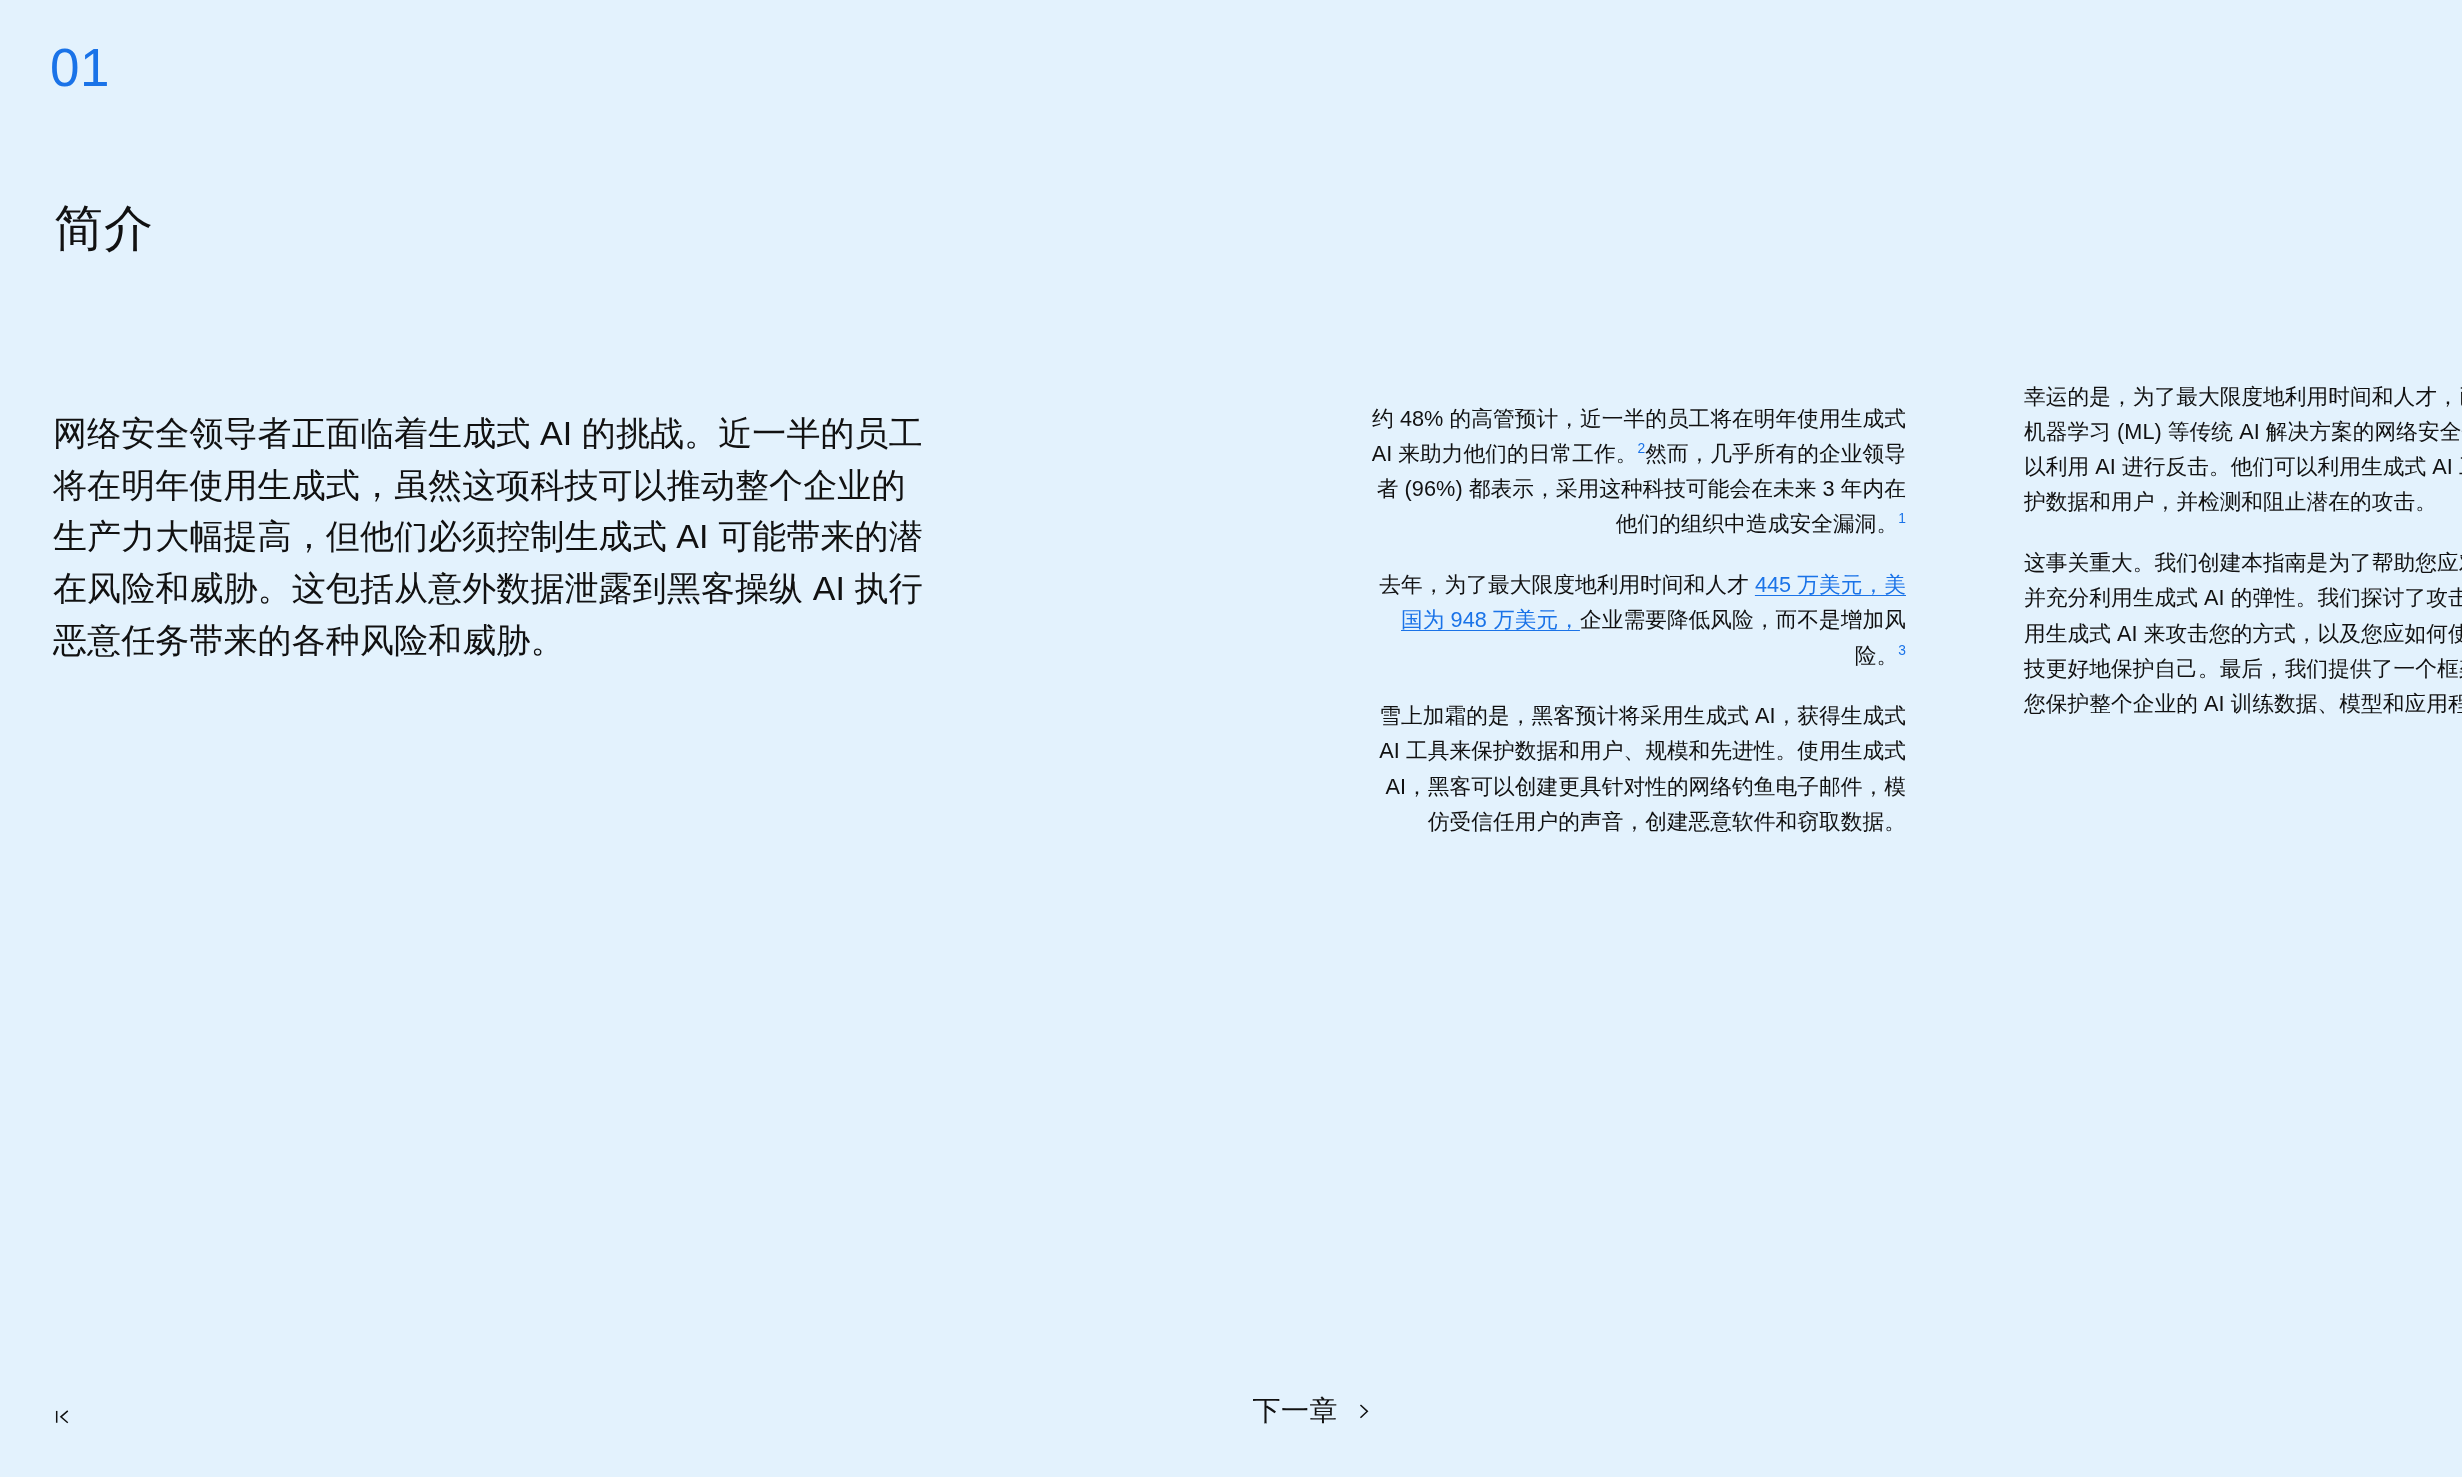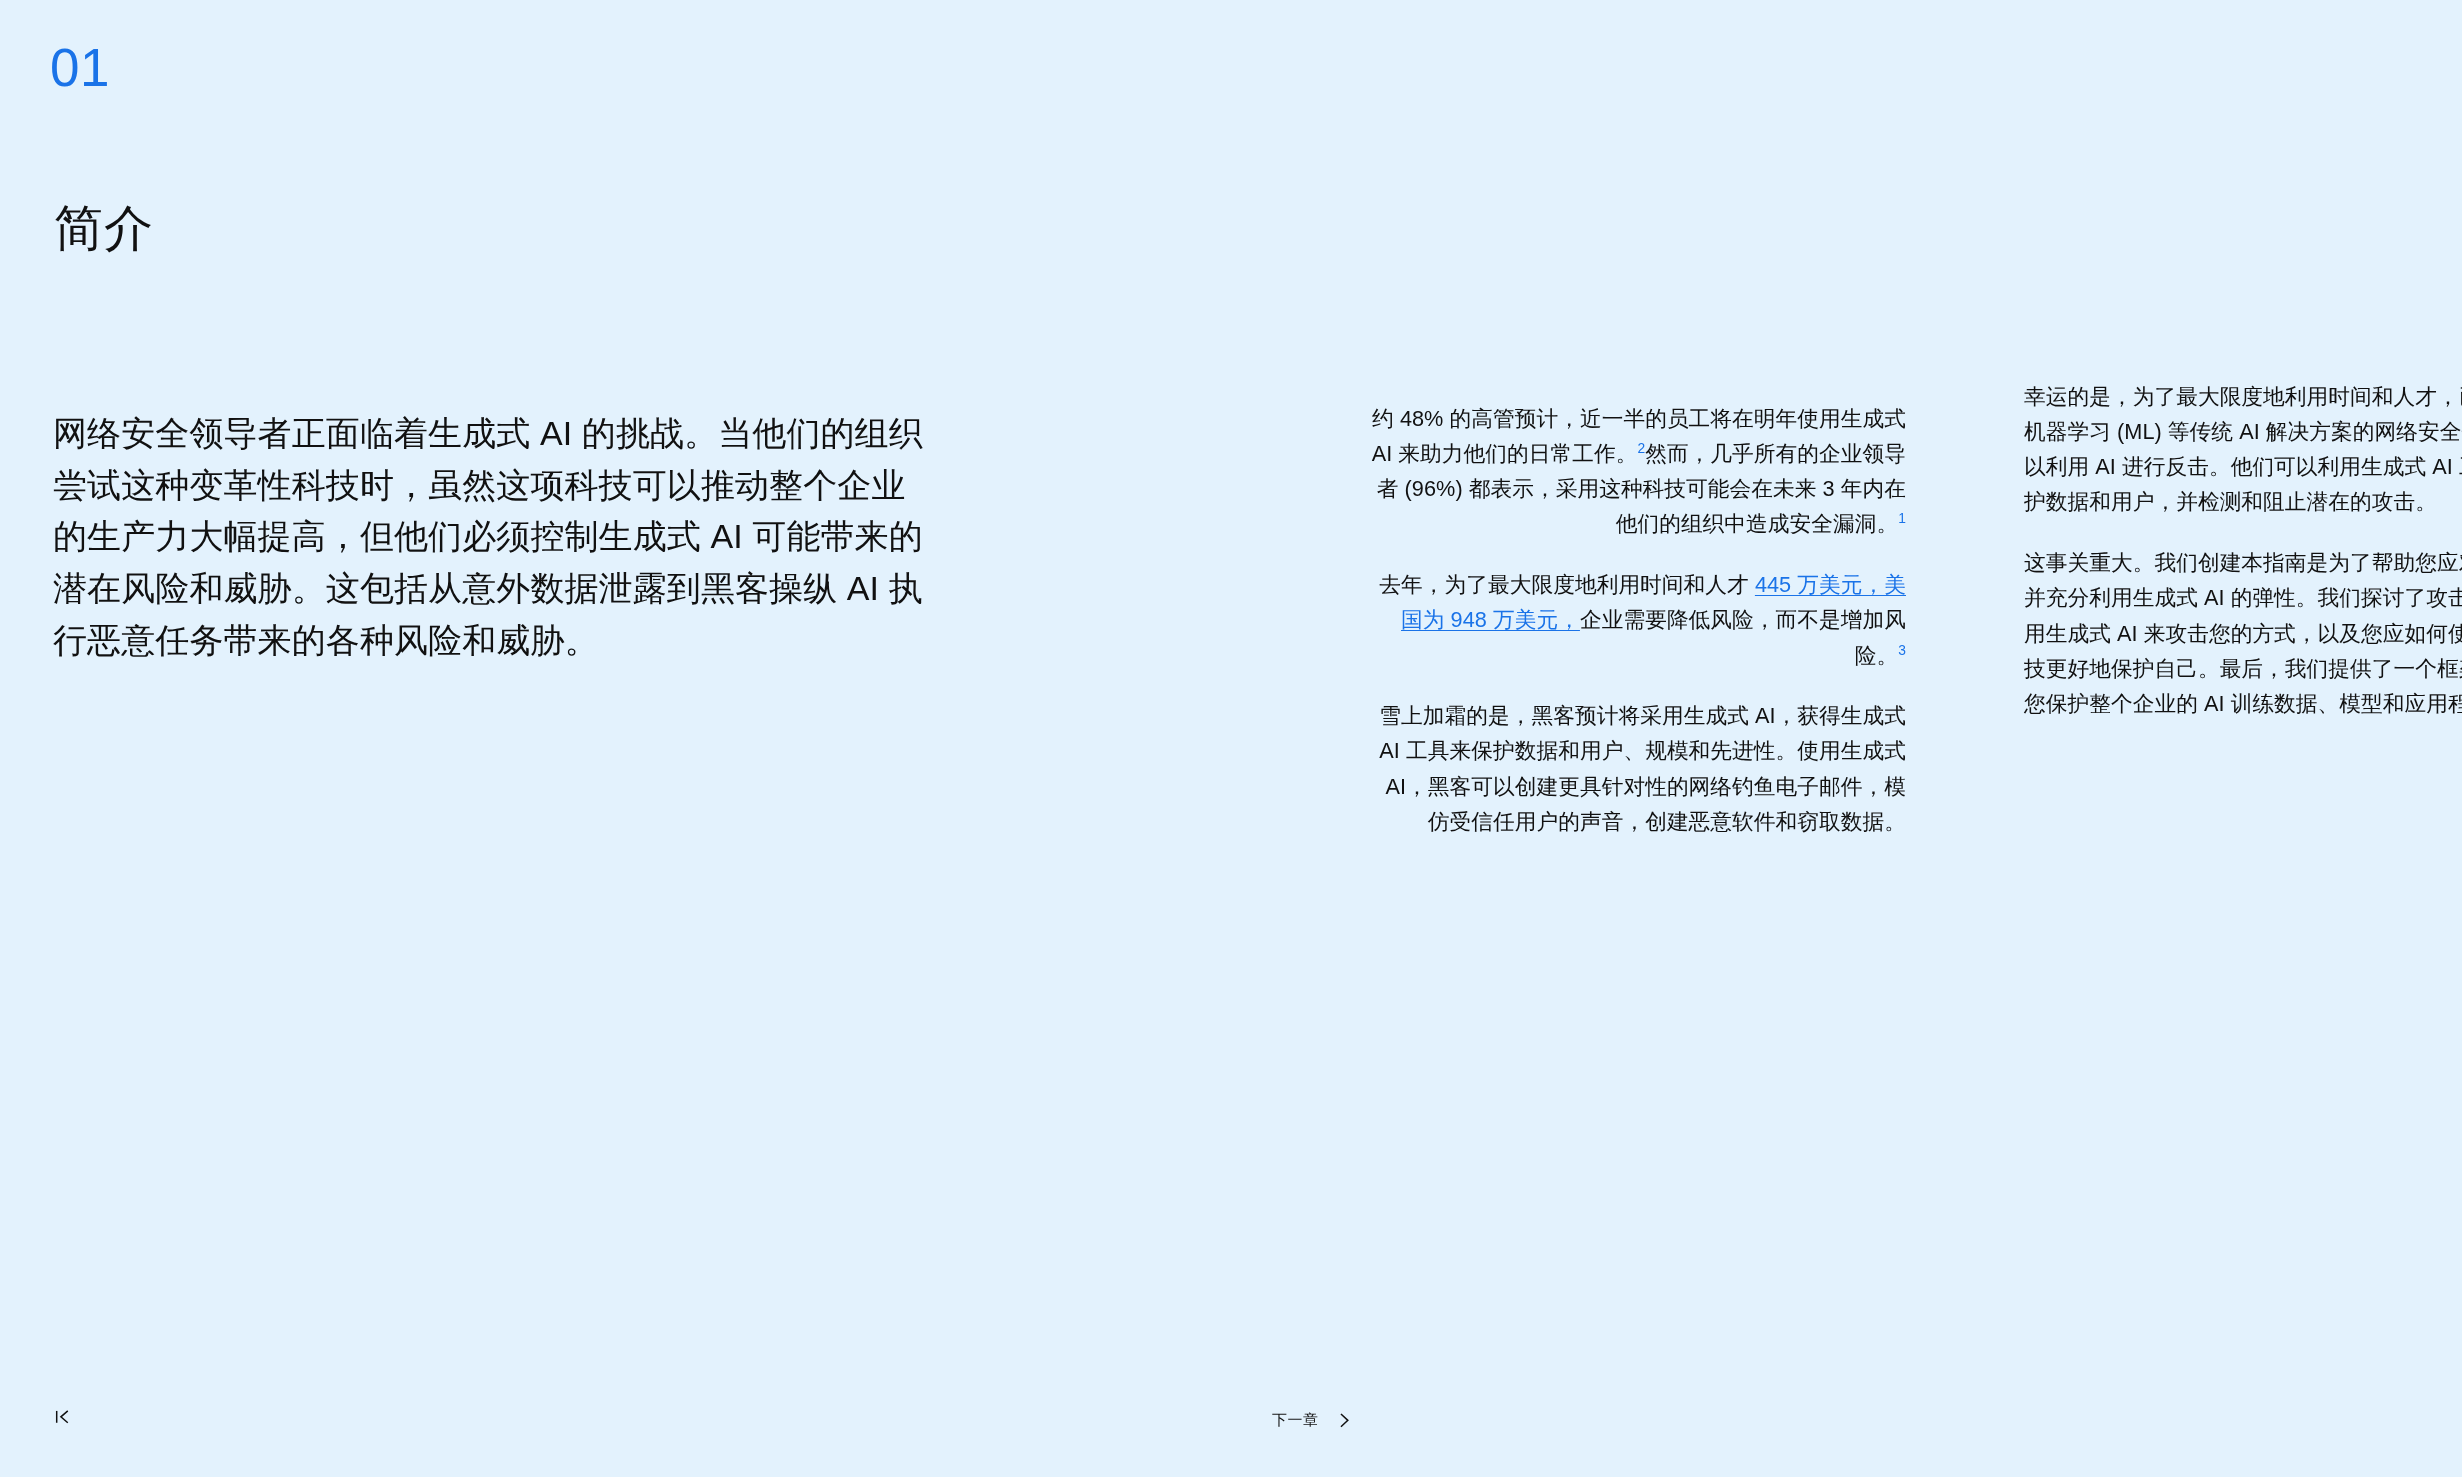--- a/index.html
+++ b/index.html
@@ -128,42 +128,42 @@
     position: absolute;
     left: 50%;
     transform: translateX(-50%);
     bottom: 47px;
     display: flex;
     align-items: center;
     gap: 16.7px;
     cursor: pointer;
   }
   .footer-next-label {
-    font-size: 15px;
+    font-size: 28px;
     color: #111111;
     letter-spacing: 0.5px;
   }
   .icon-chevron {
     display: inline-block;
     width: 18.7px;
     height: 18.7px;
   }
   .icon-chevron svg { display: block; }
 </style>
 </head>
 <body>
 
 <div class="page">
 
   <div class="chapter-number">01</div>
 
   <h1 class="chapter-title">简介</h1>
 
   <div class="lead-column">
-    <p class="lead-text">网络安全领导者正面临着生成式 AI 的挑战。当他们的组织尝试这种变革性科技时，虽然这项科技可以推动整个企业的生产力大幅提高，但他们必须控制生成式 AI 可能带来的潜在风险和威胁。这包括从意外数据泄露到黑客操纵 AI 执行恶意任务带来的各种风险和威胁。</p>
+    <p class="lead-text">网络安全领导者正面临着生成式 AI 的挑战。近一半的员工将在明年使用生成式，虽然这项科技可以推动整个企业的生产力大幅提高，但他们必须控制生成式 AI 可能带来的潜在风险和威胁。这包括从意外数据泄露到黑客操纵 AI 执行恶意任务带来的各种风险和威胁。</p>
   </div>
 
   <div class="col-mid">
     <p class="body-para"><span>约 48% 的高管预计，近一半的员工将在明年使用生成式 AI 来助力他们的日常工作。</span><span class="fn">2</span><span>然而，几乎所有的企业领导者 (96%) 都表示，采用这种科技可能会在未来 3 年内在他们的组织中造成安全漏洞。</span><span class="fn">1</span></p>
 
     <p class="body-para"><span>去年，为了最大限度地利用时间和人才 </span><a class="linkish" href="#">445 万美元，美国为 948 万美元，</a><span>企业需要降低风险，而不是增加风险。</span><span class="fn">3</span></p>
 
     <p class="body-para">雪上加霜的是，黑客预计将采用生成式 AI，获得生成式 AI 工具来保护数据和用户、规模和先进性。使用生成式 AI，黑客可以创建更具针对性的网络钓鱼电子邮件，模仿受信任用户的声音，创建恶意软件和窃取数据。</p>
   </div>
 

